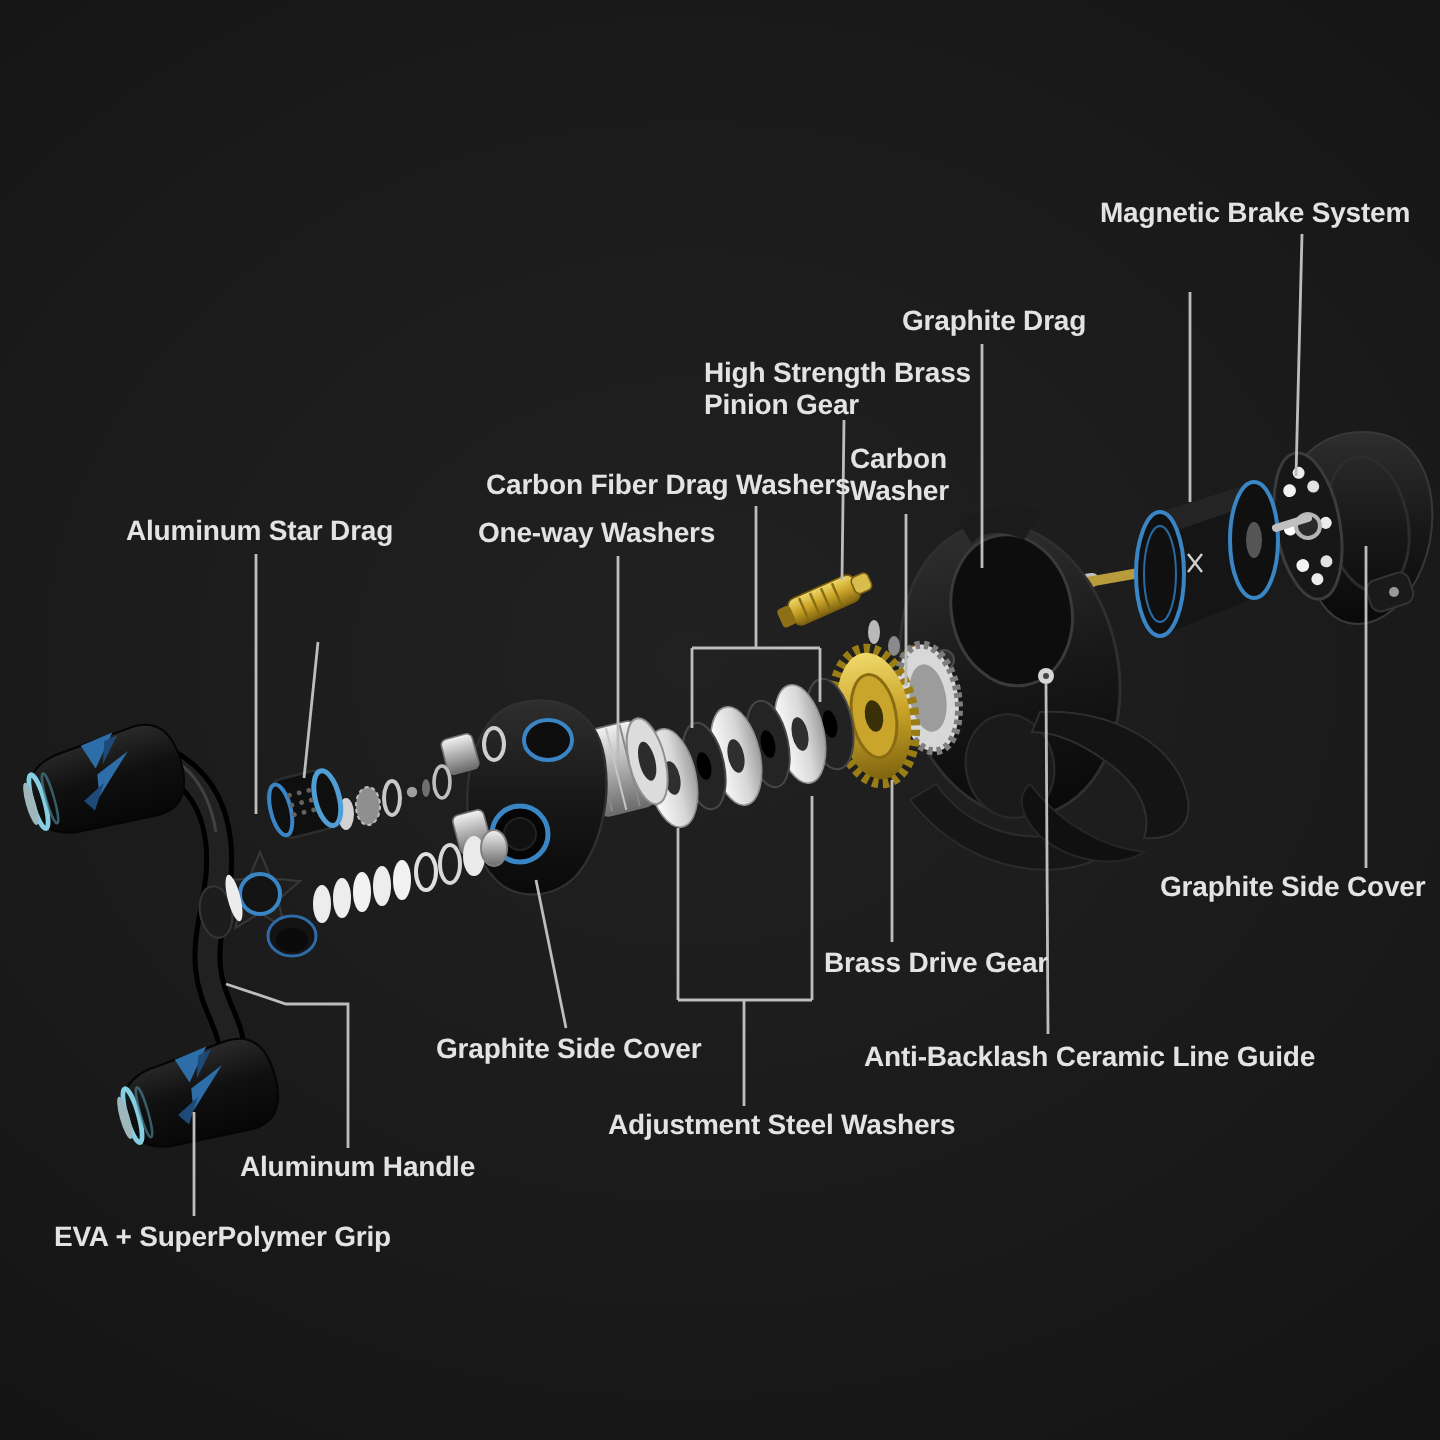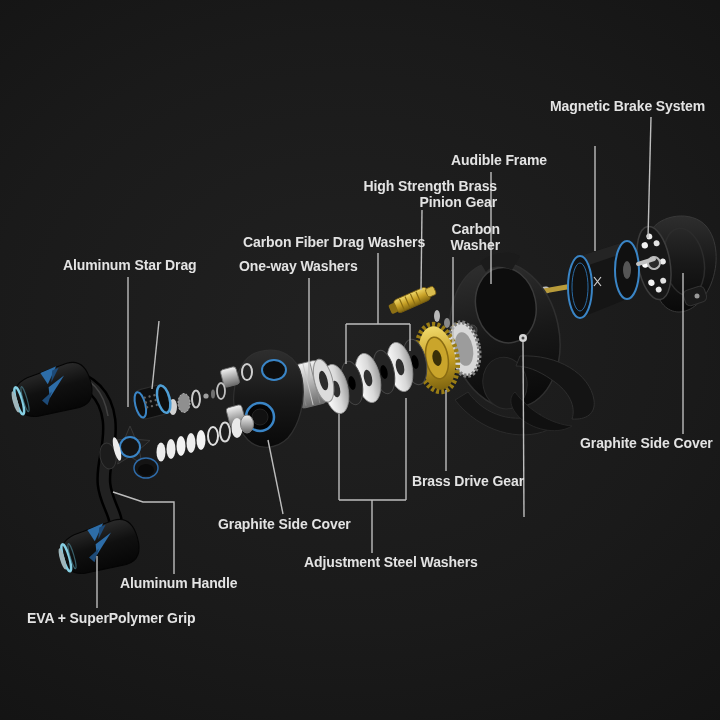--- a/index.html
+++ b/index.html
@@ -10,21 +10,21 @@
   }
   .stage svg{position:absolute;left:0;top:0;}
   .lbl{
     position:absolute;
     font:600 14px/15.5px "Liberation Sans",sans-serif;
     color:#e3e3e3;
     white-space:pre-line;
     letter-spacing:-0.1px;
     text-align:right;
   }
-  .lbl.center{text-align:right;margin-left:11px;}
+  .lbl.center{text-align:left;}
 </style>
 </head>
 <body>
 
 <div class="stage">
 
   <svg width="720" height="720" viewBox="0 0 720 720">
     <defs>
       <linearGradient id="gBody" x1="0" y1="0" x2="0" y2="1">
         <stop offset="0" stop-color="#2e2e2e"></stop>
@@ -259,28 +259,29 @@
       <path d="M446,390 L446,471"></path>
       <path d="M523,342 L524,517"></path>
       <path d="M268,440 L283,514"></path>
       <path d="M339,414 L339,500 M339,500 L406,500 M406,500 L406,398 M372,500 L372,553"></path>
       <path d="M113,492 L143,502 L174,502 L174,574"></path>
       <path d="M97,556 L97,608"></path>
     </g>
   </svg>
 
   <div class="lbl" style="left:550px;top:99px">Magnetic Brake System</div>
-  <div class="lbl" style="left:451px;top:153px">Audible Frame</div>
+  <div class="lbl" style="left:451px;top:153px">Graphite Drag</div>
   <div class="lbl center" style="left:352px;top:179px;width:134px">High Strength Brass
 Pinion Gear</div>
   <div class="lbl center" style="left:425px;top:222px;width:64px">Carbon
 Washer</div>
   <div class="lbl" style="left:243px;top:235px">Carbon Fiber Drag Washers</div>
   <div class="lbl" style="left:239px;top:259px">One-way Washers</div>
   <div class="lbl" style="left:63px;top:258px">Aluminum Star Drag</div>
   <div class="lbl" style="left:580px;top:436px">Graphite Side Cover</div>
   <div class="lbl" style="left:412px;top:474px">Brass Drive Gear</div>
+  <div class="lbl" style="left:432px;top:521px">Anti-Backlash Ceramic Line Guide</div>
   <div class="lbl" style="left:218px;top:517px">Graphite Side Cover</div>
   <div class="lbl" style="left:304px;top:555px">Adjustment Steel Washers</div>
   <div class="lbl" style="left:120px;top:576px">Aluminum Handle</div>
   <div class="lbl" style="left:27px;top:611px">EVA + SuperPolymer Grip</div>
 
 </div>
 
 </body></html>

